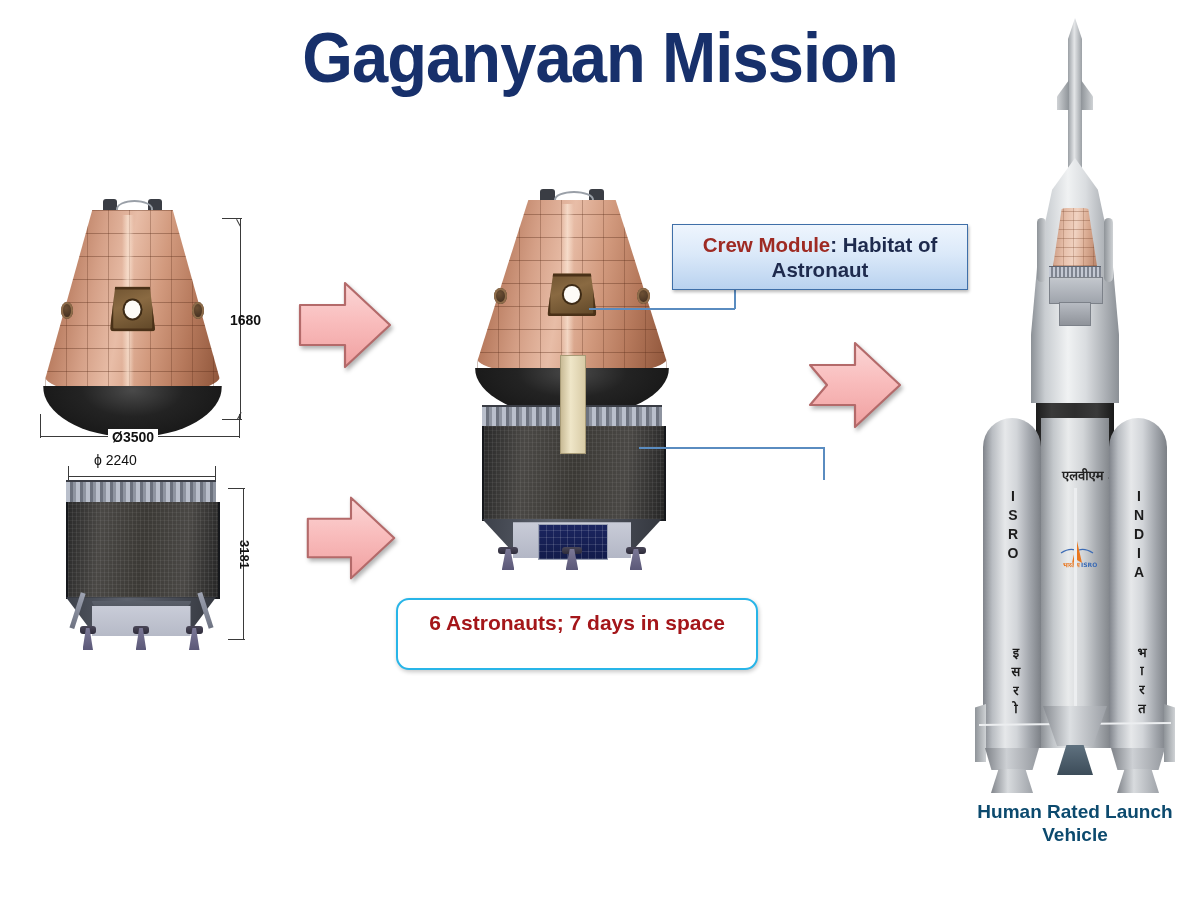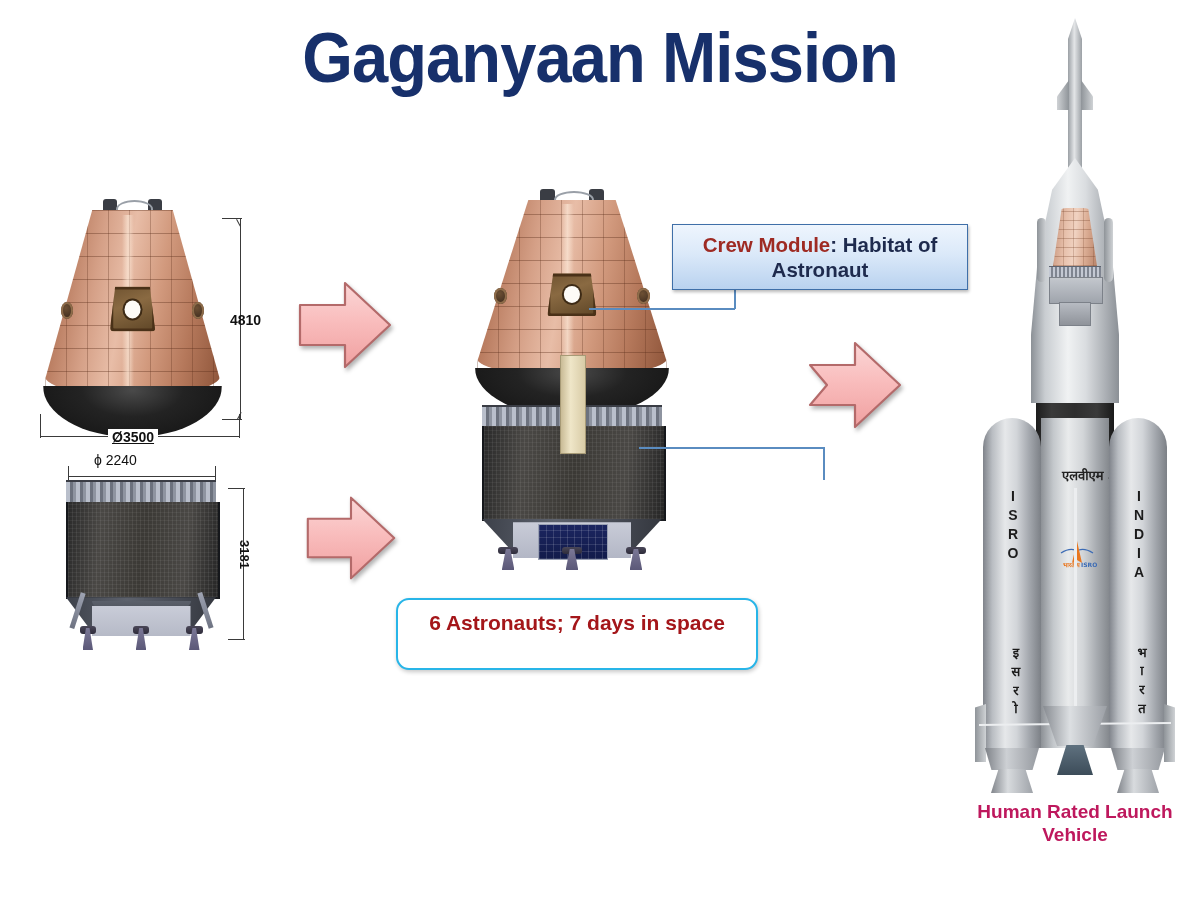--- a/index.html
+++ b/index.html
@@ -39,21 +39,21 @@
   .orbital-box{
     position:absolute;border:2.6px solid #28b5e8;border-radius:13px;
     background:#ffffff;box-shadow:1px 2px 4px rgba(0,0,0,.22);
     text-align:center;box-sizing:border-box;
     padding:9px 14px 11px 14px;
   }
   .orbital-box .l1{font-size:21px;font-weight:bold;color:#1b2a63;line-height:1.25;}
   .orbital-box .l2{font-size:21px;font-weight:bold;color:#a4161a;line-height:1.3;}
 
   .hrlv-caption{position:absolute;text-align:center;line-height:1.22;}
-  .hrlv-caption .c1{font-size:19px;font-weight:bold;color:#be185d;}
+  .hrlv-caption .c1{font-size:19px;font-weight:bold;color:#0c4a6e;}
   .hrlv-caption .c2{font-size:18px;font-weight:bold;color:#c1121f;}
 
   
   .arrow{position:absolute;filter:drop-shadow(2px 3px 2px rgba(0,0,0,.3));}
 
   
   .capsule{position:absolute;}
   .cap-cone{
     position:absolute;left:0;top:0;width:100%;height:82%;
     background:linear-gradient(100deg,#8a5037 0%,#b5775a 12%,#d5a087 30%,#e8bda7 45%,#d29a7e 62%,#b5785b 80%,#8d5439 100%);
@@ -199,28 +199,28 @@
     <div class="cap-port" style="right:9%;top:41%;"></div>
     <div class="cap-shield"></div>
   </div>
 
   <div>
     <div class="dimline" style="left:240px;top:218px;width:1.4px;height:202px;"></div>
     <div class="dimline" style="left:222px;top:218px;width:20px;height:1.2px;"></div>
     <div class="dimline" style="left:222px;top:419px;width:20px;height:1.2px;"></div>
     <div class="dimline" style="left:237px;top:219px;width:8px;height:1.2px;transform:rotate(62deg);transform-origin:left top;"></div>
     <div class="dimline" style="left:237px;top:419px;width:8px;height:1.2px;transform:rotate(-62deg);transform-origin:left top;"></div>
-    <div class="dimtxt" style="left:230px;top:312px;font-size:14px;">4810</div>
+    <div class="dimtxt" style="left:230px;top:312px;font-size:14px;">1680</div>
   </div>
 
   <div>
     <div class="dimline" style="left:40px;top:436px;width:200px;height:1.2px;"></div>
     <div class="dimline" style="left:40px;top:414px;width:1.2px;height:24px;"></div>
     <div class="dimline" style="left:239px;top:414px;width:1.2px;height:24px;"></div>
-    <div class="dimtxt" style="left:108px;top:429px;background:#fff;padding:0 4px;font-size:14px;text-decoration:underline;">Ø3500</div>
+    <div class="dimtxt" style="left:108px;top:429px;background:#fff;padding:0 4px;font-size:14px;">Ø3500</div>
   </div>
 
   <div class="svc" style="left:66px;top:480px;width:150px;height:170px;">
     <div class="svc-band"></div>
     <div class="svc-body"></div>
     <div class="svc-skirt"></div>
     <div class="svc-cut"></div>
     <div class="svc-inner" style="top:74%;height:18%;background:linear-gradient(180deg,#c9ccd8,#b6bac7);"></div>
     <div class="strut" style="left:6%;top:66%;transform:rotate(18deg);"></div>
     <div class="strut" style="right:6%;top:66%;transform:rotate(-18deg);"></div>

